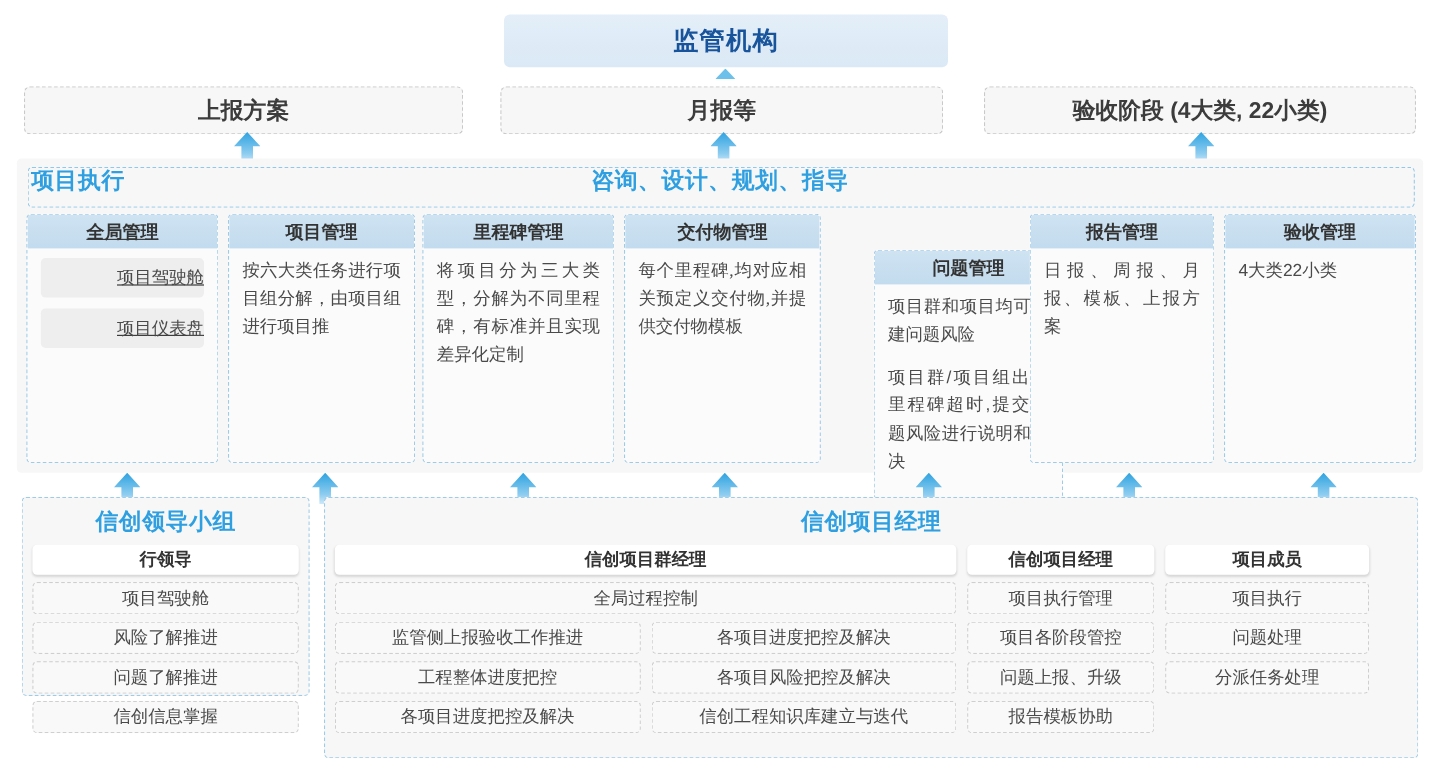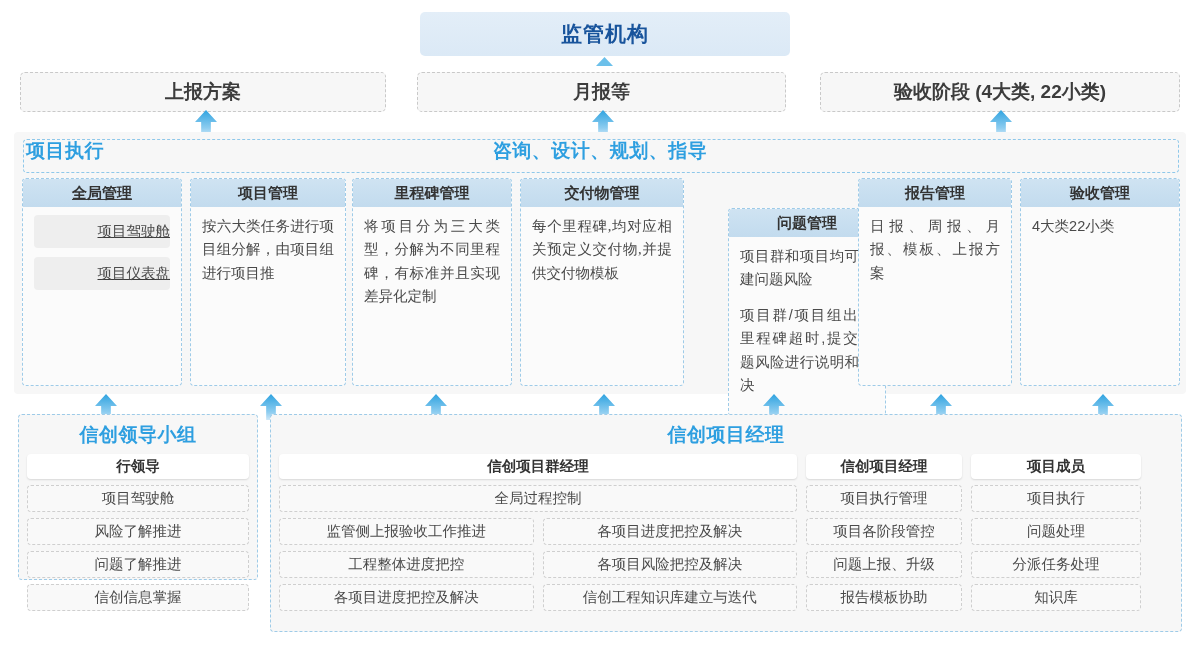--- a/index.html
+++ b/index.html
@@ -235,19 +235,18 @@
             <div class="dbox">项目执行管理</div>
             <div class="dbox">项目各阶段管控</div>
             <div class="dbox">问题上报、升级</div>
             <div class="dbox">报告模板协助</div>
           </div>
           <div class="stack" style="width: 170px;">
             <div class="wbox">项目成员</div>
             <div class="dbox">项目执行</div>
             <div class="dbox">问题处理</div>
             <div class="dbox">分派任务处理</div>
-            <div class="dbox">知识库</div>
           </div>
         </div>
       </div>
     </div>
 
 </div>
 
 </body></html>

